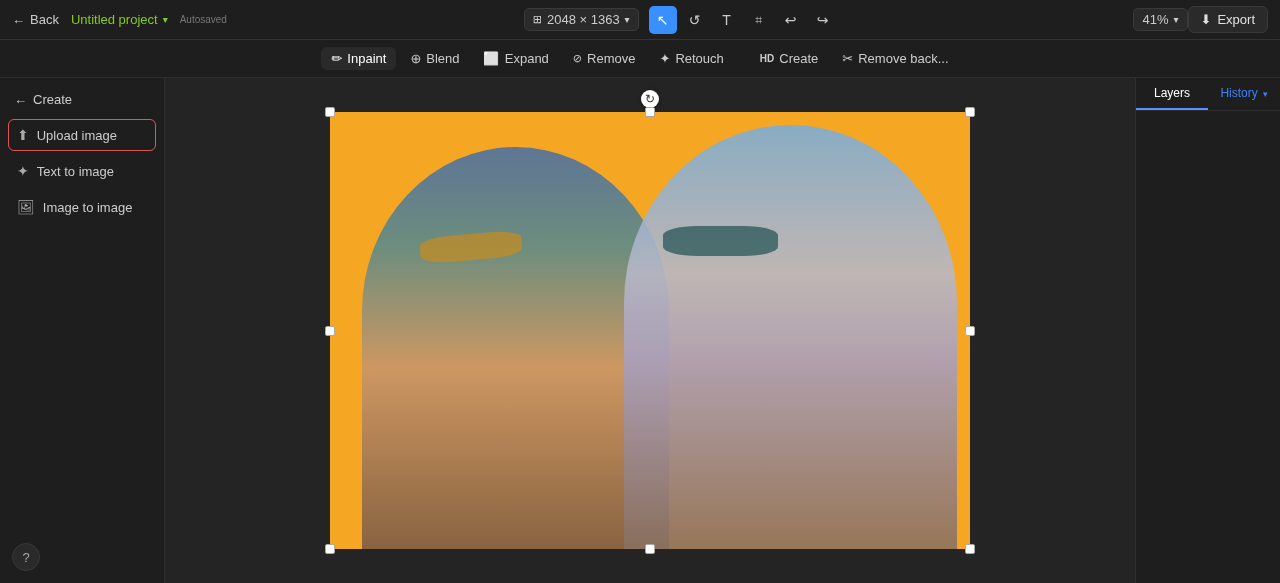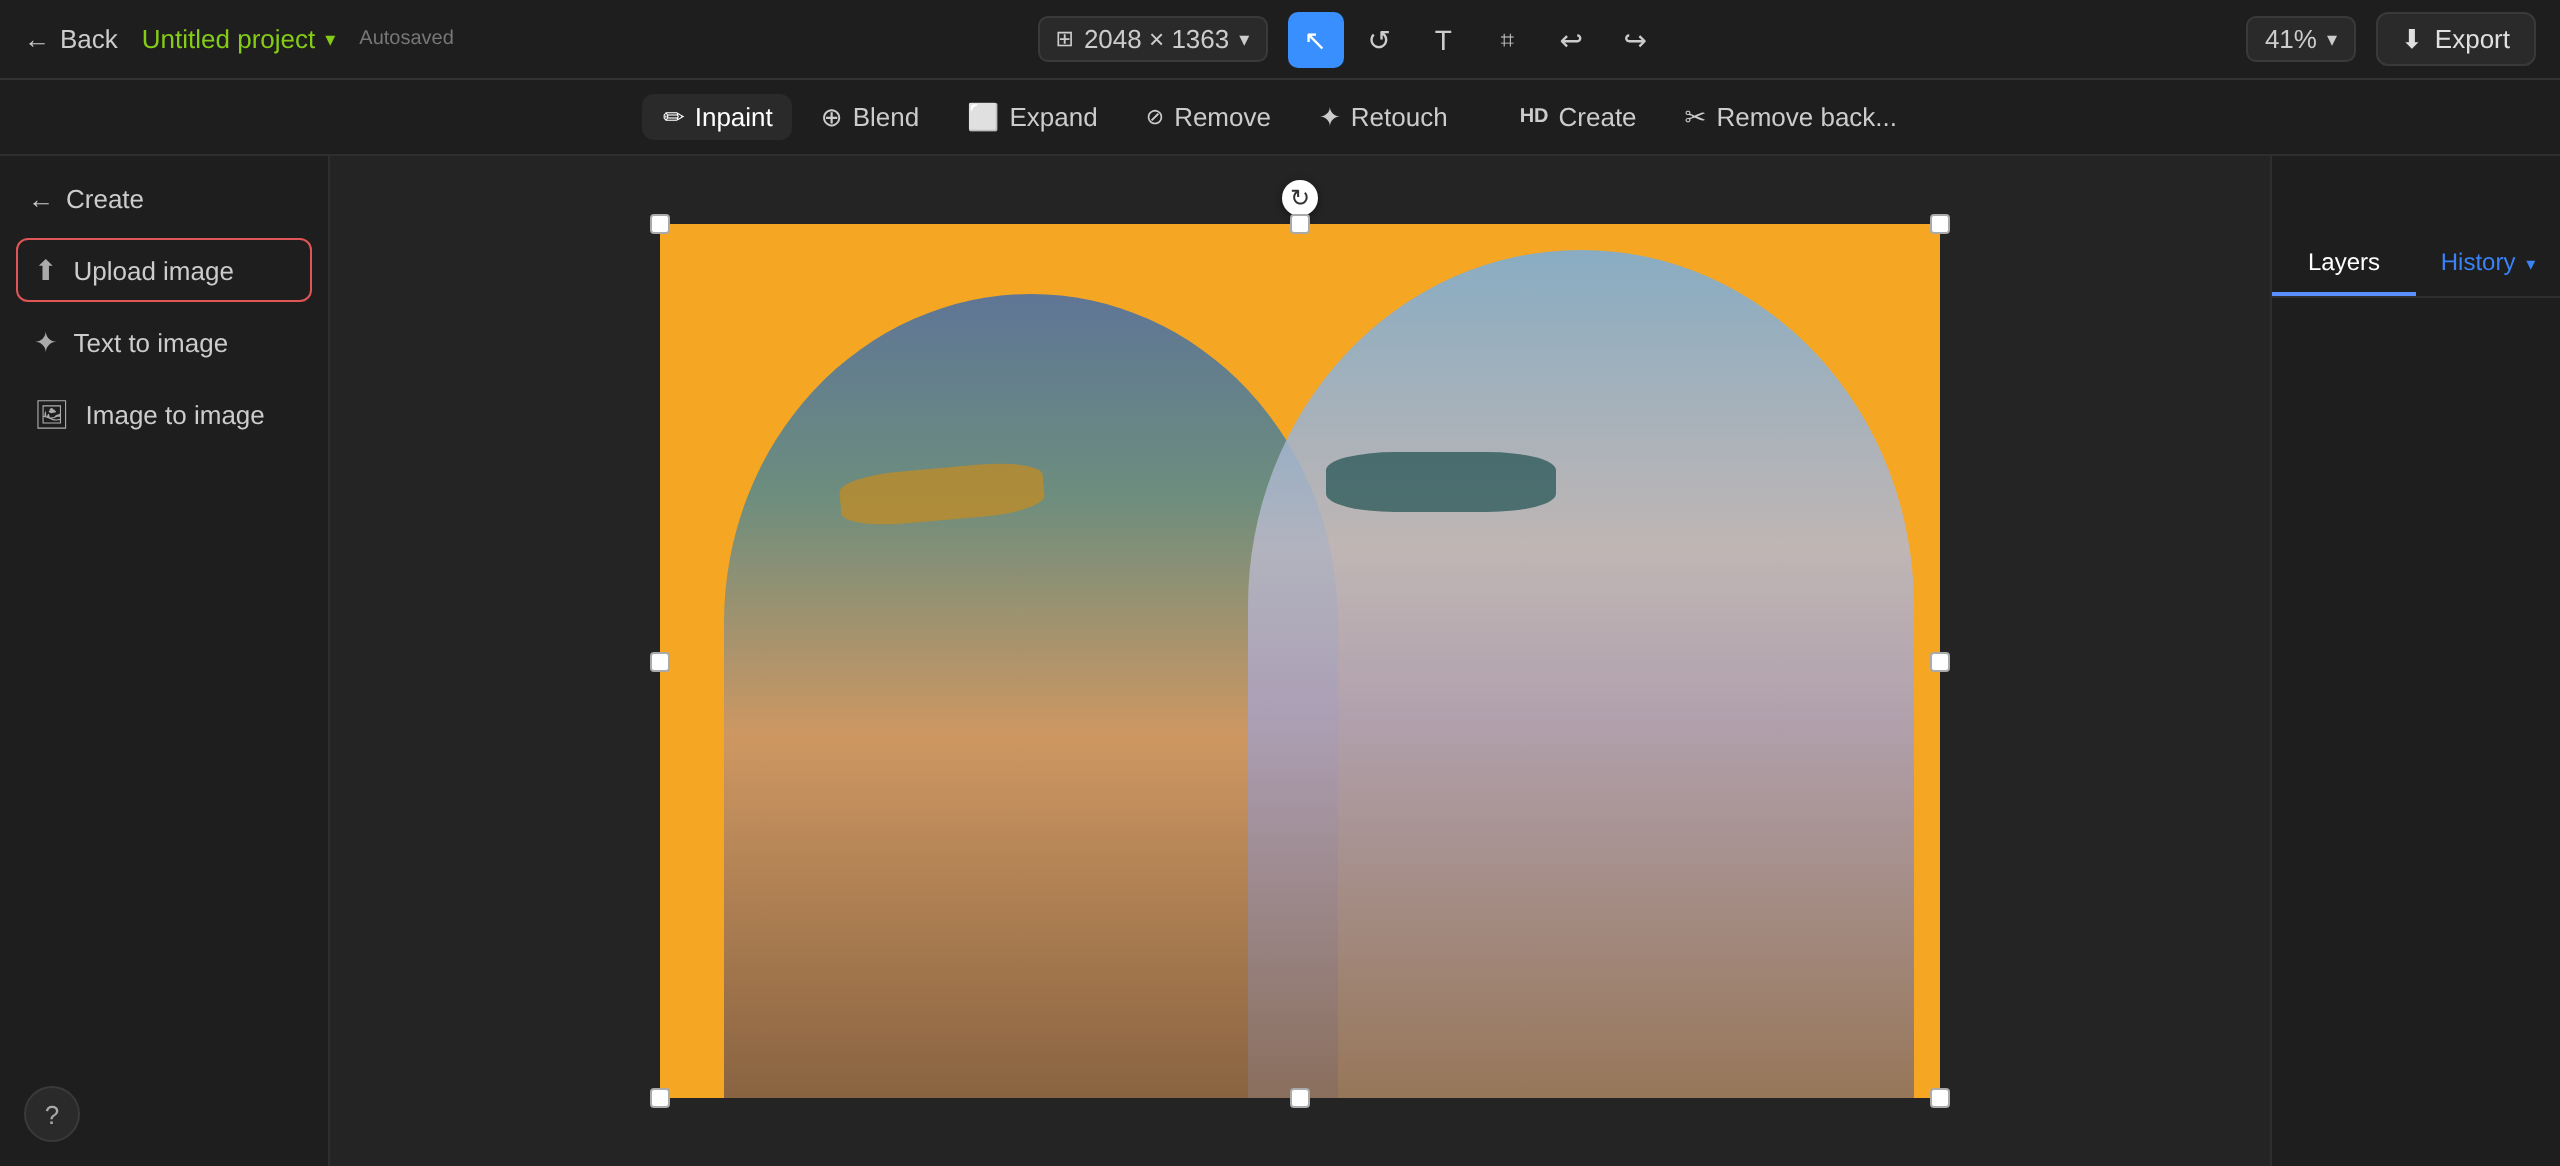--- a/index.html
+++ b/index.html
@@ -87,21 +87,20 @@
       background: none;
       border: none;
     }
     .tool-btn.active {
       background: #3a8fff;
       color: #fff;
     }
     .topbar-right {
       display: flex;
       align-items: center;
-      gap: 10px;
     }
     .zoom-control {
       display: flex;
       align-items: center;
       gap: 5px;
       font-size: 13px;
       color: #ccc;
       background: #2a2a2a;
       border: 1px solid #3a3a3a;
       border-radius: 5px;
@@ -267,21 +266,20 @@
       width: 145px;
       background: #1e1e1e;
       border-left: 1px solid #2e2e2e;
       display: flex;
       flex-direction: column;
       flex-shrink: 0;
     }
     .right-panel-tabs {
       display: flex;
       border-bottom: 1px solid #2e2e2e;
-      margin-top: 38px;
     }
     .right-tab {
       flex: 1;
       padding: 8px 4px;
       font-size: 12px;
       text-align: center;
       color: #3b82f6;
       cursor: pointer;
       border-bottom: 2px solid transparent;
     }

